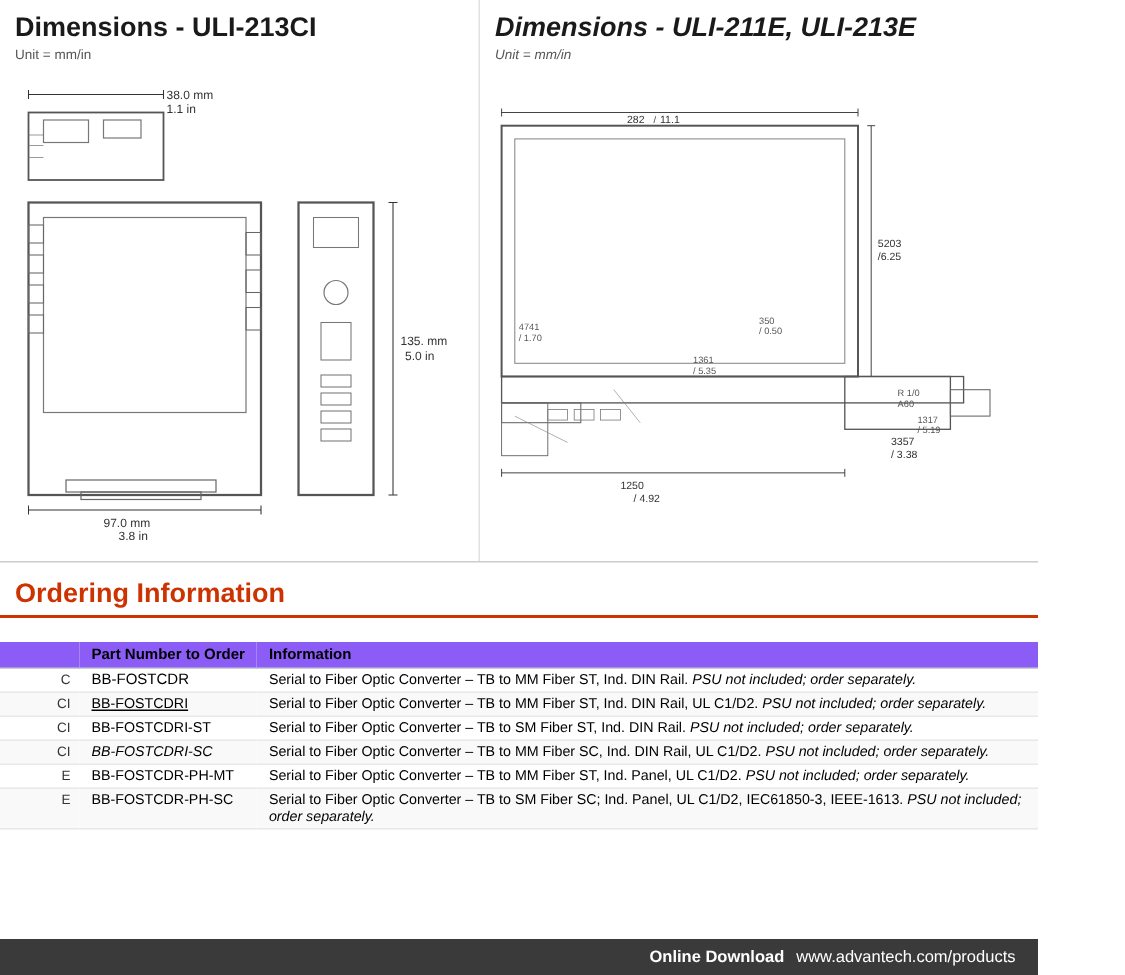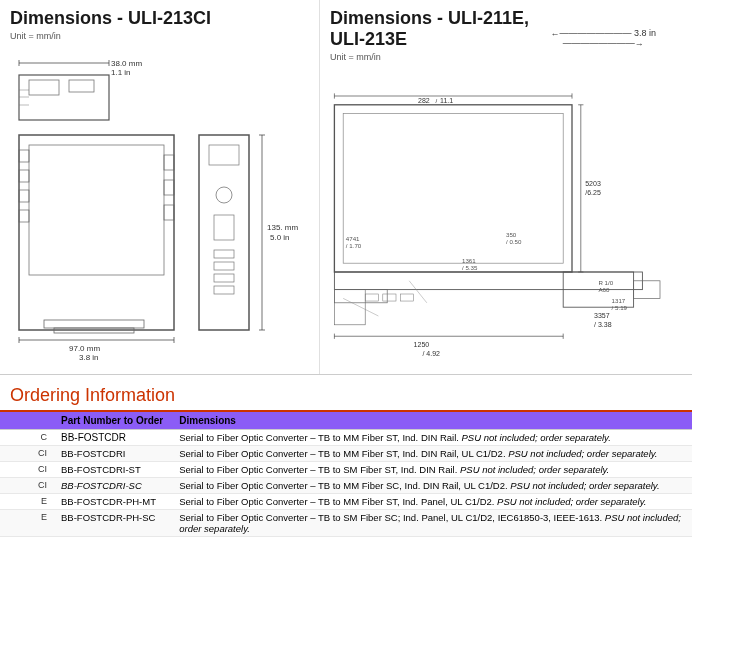--- a/index.html
+++ b/index.html
@@ -65,26 +65,26 @@
     }
 
     
     .ordering-section {
       padding: 6px 0 0 0;
       flex: 1;
     }
 
     .ordering-title {
       font-size: 18px;
-      font-weight: normal;
+      font-weight: bold;
       color: #cc3300;
       padding: 4px 10px;
       background: #ffffff;
       border-bottom: 2px solid #cc3300;
-      margin-bottom: 0;
+      margin-bottom: 16px;
     }
 
     .ordering-table {
       width: 100%;
       border-collapse: collapse;
       font-size: 10px;
     }
 
     .ordering-table th {
       padding: 3px 8px;
@@ -196,29 +196,24 @@
           <line x1="248" y1="80" x2="248" y2="275" stroke="#333" stroke-width="0.7"></line>
           <line x1="245" y1="80" x2="251" y2="80" stroke="#333" stroke-width="0.7"></line>
           <line x1="245" y1="275" x2="251" y2="275" stroke="#333" stroke-width="0.7"></line>
           <text x="253" y="175" font-size="8" fill="#333">135. mm</text>
           <text x="256" y="185" font-size="8" fill="#333">5.0 in</text>
         </svg>
       </div>
     </div>
 
     <div class="diagram-right">
-      <div style="display:flex; justify-content:space-between; align-items:center;">
+      <div style="display:flex; justify-content:space-between; align-items:flex-end;font-style:italic;">
         <div>
           <div class="diagram-title">Dimensions - ULI-211E, ULI-213E</div>
           <div class="diagram-unit">Unit = mm/in</div>
-        </div>
-        <div style="font-size:9px; color:#333; text-align:center; margin-right:10px;">
-          <span>←————————</span>
-          <span>3.8 in</span>
-          <span>————————→</span>
         </div>
       </div>
       <div class="diagram-svg-container">
         <svg width="400" height="310" viewBox="0 0 400 310">
 
           <rect x="5" y="15" width="270" height="190" fill="none" stroke="#555" stroke-width="1.5"></rect>
 
           <rect x="15" y="25" width="250" height="170" fill="none" stroke="#888" stroke-width="0.8"></rect>
 
           <line x1="5" y1="5" x2="275" y2="5" stroke="#333" stroke-width="0.7"></line>
@@ -276,32 +271,32 @@
   </div>
 
   <div class="ordering-section">
     <div class="ordering-title">Ordering Information</div>
 
     <table class="ordering-table">
       <thead>
         <tr>
           <th style="width:38px;"></th>
           <th>Part Number to Order</th>
-          <th>Dimensions</th>
+          <th>Information</th>
         </tr>
       </thead>
       <tbody id="ordering-tbody">
       <tr style="background: rgb(255, 255, 255);">
             <td style="text-align: right; font-size: 9px; color: rgb(51, 51, 51); padding-right: 6px; white-space: nowrap;">C</td>
             <td style="white-space: nowrap; font-size: 10px;">BB-FOSTCDR</td>
             <td style="font-size: 9.5px;">Serial to Fiber Optic Converter – TB to MM Fiber ST, Ind. DIN Rail.  <em>PSU not included; order separately.</em></td>
           </tr>
           <tr style="background: rgb(249, 249, 249);">
             <td style="text-align: right; font-size: 9px; color: rgb(51, 51, 51); padding-right: 6px; white-space: nowrap;">CI</td>
-            <td style="white-space: nowrap; font-size: 9.5px;">BB-FOSTCDRI</td>
+            <td style="white-space: nowrap; font-size: 9.5px; text-decoration: underline;">BB-FOSTCDRI</td>
             <td style="font-size: 9.5px;">Serial to Fiber Optic Converter – TB to MM Fiber ST, Ind. DIN Rail, UL C1/D2.  <em>PSU not included; order separately.</em></td>
           </tr>
           <tr style="background: rgb(255, 255, 255);">
             <td style="text-align: right; font-size: 9px; color: rgb(51, 51, 51); padding-right: 6px; white-space: nowrap;">CI</td>
             <td style="white-space: nowrap; font-size: 9.5px;">BB-FOSTCDRI-ST</td>
             <td style="font-size: 9.5px;">Serial to Fiber Optic Converter – TB to SM Fiber ST, Ind. DIN Rail.  <em>PSU not included; order separately.</em></td>
           </tr>
           <tr style="background: rgb(249, 249, 249);">
             <td style="text-align: right; font-size: 9px; color: rgb(51, 51, 51); padding-right: 6px; white-space: nowrap;">CI</td>
             <td style="white-space: nowrap; font-size: 9.5px; font-style: italic;">BB-FOSTCDRI-SC</td>
@@ -314,14 +309,18 @@
           </tr>
           <tr style="background: rgb(249, 249, 249);">
             <td style="text-align: right; font-size: 9px; color: rgb(51, 51, 51); padding-right: 6px; white-space: nowrap;">E</td>
             <td style="white-space: nowrap; font-size: 9.5px;">BB-FOSTCDR-PH-SC</td>
             <td style="font-size: 9.5px;">Serial to Fiber Optic Converter – TB to SM Fiber SC; Ind. Panel, UL C1/D2, IEC61850-3, IEEE-1613.  <em>PSU not included; order separately.</em></td>
           </tr>
         </tbody>
     </table>
   </div>
 
+  <div class="footer-bar">
+    <span class="footer-label">Online Download</span>
+    <span class="footer-url">www.advantech.com/products</span>
+  </div>
 
 </div>
 
 </body></html>

